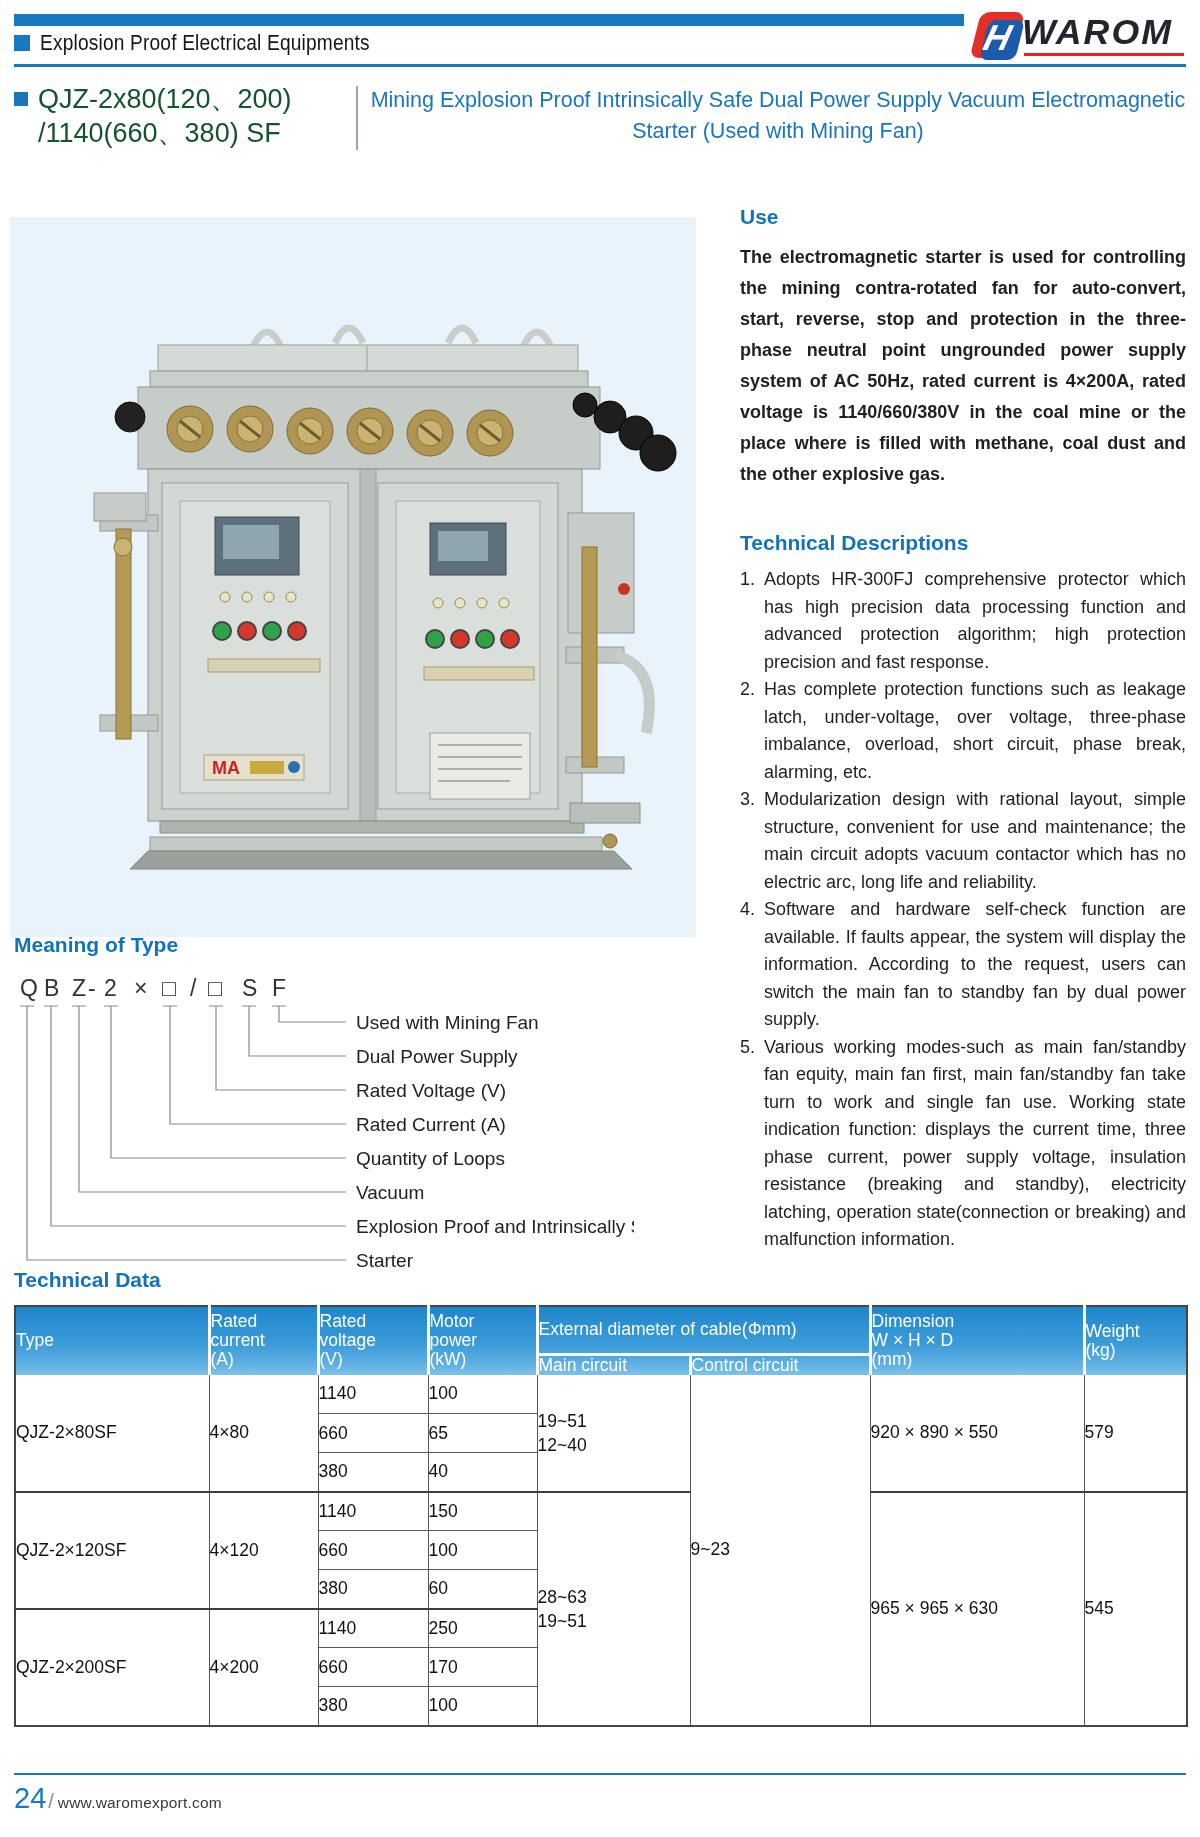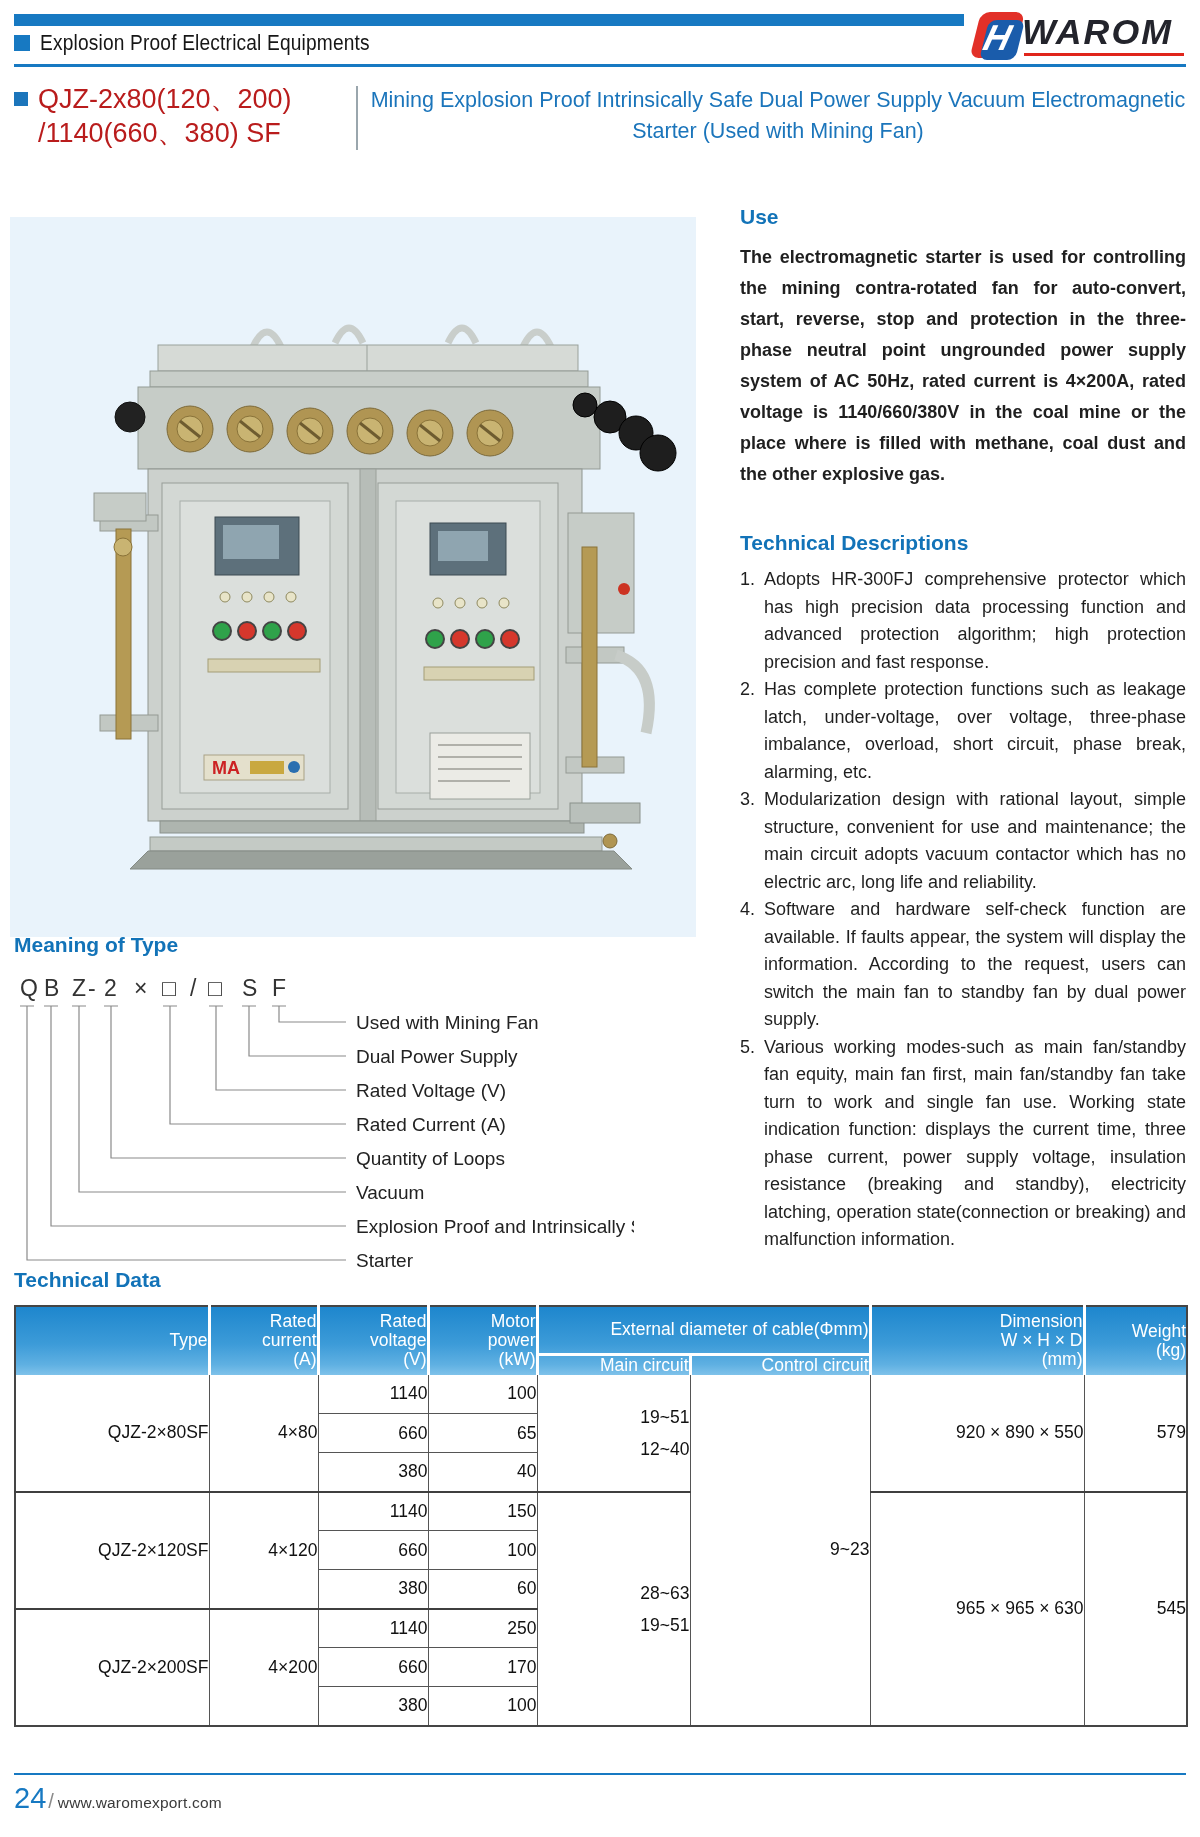--- a/index.html
+++ b/index.html
@@ -21,21 +21,21 @@
   .logo-text {
     position:absolute; left:56px; top:4px; font-size:35px; font-weight:bold; font-style:italic;
     color:#23242c; letter-spacing:2px; transform:scaleX(1.02); transform-origin:0 50%;
   }
   .logo-underline { position:absolute; left:58px; top:45px; width:160px; height:3px; background:#e0251b; }
   .thinline { left:14px; top:64px; width:1172px; height:3px; background:#1779c2; }
 
   
   .title-square { left:14px; top:92px; width:14px; height:14px; background:#1b75bb; }
   .title-left {
-    left:38px; top:82px; width:318px; font-size:27px; line-height:34px; color:#b91c1c; white-space:pre-line;
+    left:38px; top:82px; width:318px; font-size:27px; line-height:34px; color:#14532d; white-space:pre-line;
   }
   .title-divider { left:356px; top:86px; width:2px; height:64px; background:#9aa6ad; }
   .title-right {
     left:368px; top:85px; width:820px; font-size:21.5px; line-height:31px; color:#1b75bb;text-align:center;
   }
 
   
   .photo-box { left:10px; top:173px; width:686px; height:720px; background:#e9f3fb;margin-top:44px; }
   .photo-box svg { position:absolute; left:0; top:0; }
 
@@ -54,36 +54,36 @@
   .meaning-heading { left:14px; top:933px; }
   .type-diagram { left:14px; top:974px; width:620px; height:302px; }
   .type-diagram text { font-family:"Liberation Sans", sans-serif; }
   .tchar { font-size:23px; fill:#333; }
   .tlabel { font-size:19px; fill:#222; }
   .tline { stroke:#8a8a8a; stroke-width:1.2; fill:none; }
 
   
   .data-heading { left:14px; top:1268px; }
   .tech-table { left:14px; top:1305px; width:1172px; border-collapse:collapse; table-layout:fixed; }
-  .tech-table th, .tech-table td { text-align:right; vertical-align:middle; padding:0; }
+  .tech-table th, .tech-table td { text-align:left; vertical-align:middle; padding:0; }
   .tech-table thead { background:linear-gradient(180deg,#1d86cd 0%, #3c9bd8 55%, #5fb0e2 85%, #7fc2ea 100%); }
   .tech-table th {
     color:#fff; font-weight:400; font-size:17.5px; line-height:19px;
     border:0; border-right:3px solid #fff; white-space:pre-line;
   }
   .tech-table th.no-r { border-right:0; }
   .tech-table tr.subhead th { border-top:3px solid #fff; height:18px; }
   .tech-table thead tr:first-child { height:48px; }
   .tech-table td {
     border:1px solid #555; font-size:17.5px; color:#111; height:39px; background:#fff;
   }
   .tech-table tr.gstart td { border-top:2px solid #3f3f3f; }
   .tech-table tbody tr:first-child td { border-top:0; }
   .tech-table { border:2px solid #454545; }
-  .pl { white-space:pre-line; line-height:32px;margin-top:48px; }
+  .pl { white-space:pre-line; line-height:24px;margin-top:48px; }
 
   
   .footline { left:14px; top:1773px; width:1172px; height:2px; background:#1779c2; }
   .footer { left:14px; top:1782px; display:flex; align-items:baseline; }
   .page-num { font-size:29px; color:#1779c2; }
   .page-sep { font-size:20px; color:#8a8a8a; margin:0 4px 0 2px; }
   .site { font-size:15.5px; color:#3a3a3a; letter-spacing:.2px; }
 </style>
 </head>
 <body>

